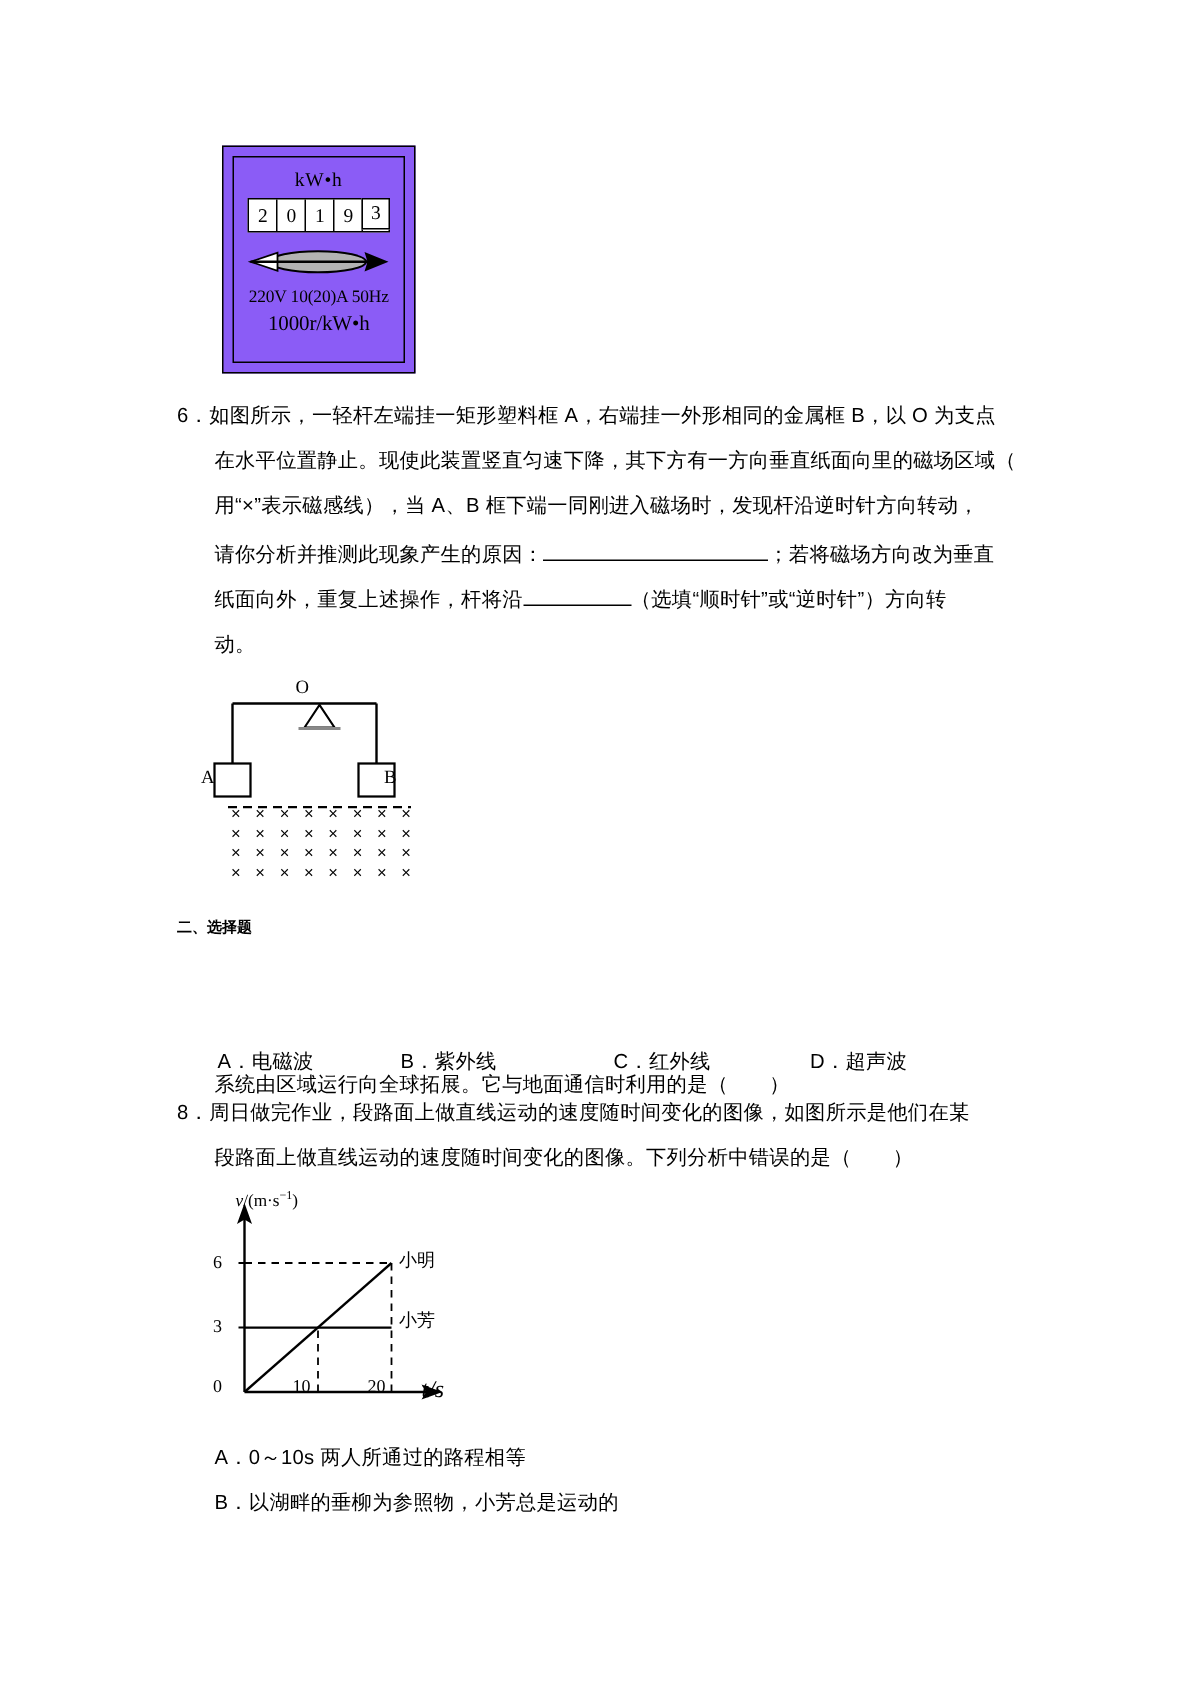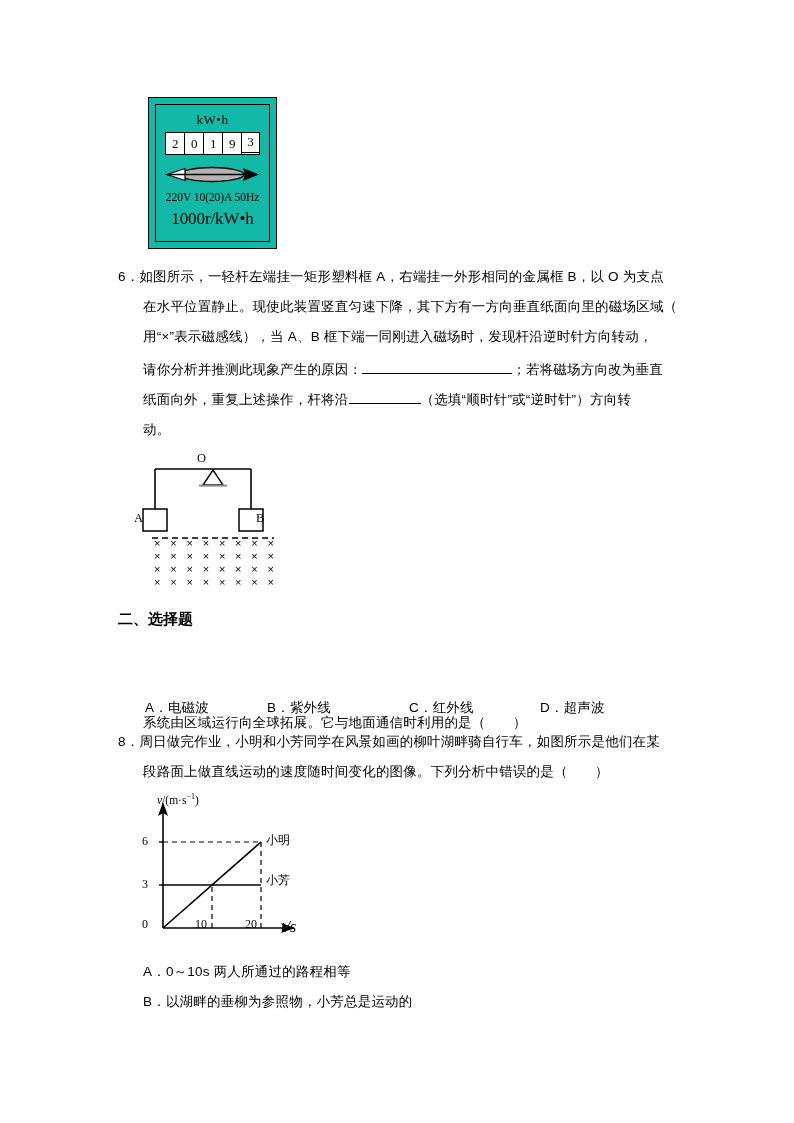--- a/index.html
+++ b/index.html
@@ -25,40 +25,40 @@
   
   .qline {
     position: absolute;
     font-size: 13.5px;
     line-height: 30px;
     white-space: nowrap;
     letter-spacing: 0.2px;
   }
   .section-head {
     position: absolute;
-    font-size: 15px;
+    font-size: 10px;
     font-weight: bold;
     line-height: 26px;
     white-space: nowrap;
   }
   .blank-line {
     display: inline-block;
     border-bottom: 1px solid #000;
     vertical-align: baseline;
   }
 
   
   #meter-figure {
     position: absolute;
     left: 148px;
     top: 97px;
     width: 129px;
     height: 152px;
     border: 1.6px solid #000;
-    background: #14b8a6;
+    background: #8b5cf6;
     box-sizing: border-box;
   }
   #meter-inner {
     position: absolute;
     left: 6px;
     top: 6px;
     right: 6px;
     bottom: 6px;
     border: 1.4px solid #000;
     box-sizing: border-box;
@@ -101,21 +101,21 @@
     height: 17px;
     position: relative;
   }
   #meter-spec1 {
     margin-top: 8px;
     font-size: 11.6px;
     letter-spacing: -0.1px;
   }
   #meter-spec2 {
     margin-top: 5px;
-    font-size: 17px;
+    font-size: 14px;
     letter-spacing: -0.1px;
   }
 
   
   #lever-figure {
     position: absolute;
     left: 133px;
     top: 453px;
     width: 160px;
     height: 145px;
@@ -299,21 +299,21 @@
     <span>B．</span><span>紫外线</span>
   </div>
   <div class="qline cn" style="left:409px; top:693px;">
     <span>C．</span><span>红外线</span>
   </div>
   <div class="qline cn" style="left:540px; top:693px;">
     <span>D．</span><span>超声波</span>
   </div>
 
   <div class="qline cn" style="left:118px; top:727px;">
-    <span>8．</span><span>周日做完作业，小明和小芳同学在风景如画的柳叶湖畔骑自行车，如图所示是他们在某</span>
+    <span>8．</span><span>周日做完作业，段路面上做直线运动的速度随时间变化的图像，如图所示是他们在某</span>
   </div>
   <div class="qline cn" style="left:143px; top:757px;">段路面上做直线运动的速度随时间变化的图像。下列分析中错误的是（　　）</div>
 
   <div id="vt-chart">
     <svg id="vt-svg" width="200" height="160" viewBox="0 0 200 160">
 
       <line x1="30" y1="138" x2="30" y2="22" stroke="#000" stroke-width="1.6"></line>
       <path d="M30,12 L25,26 L30,23 L35,26 Z" fill="#000"></path>
 
       <line x1="30" y1="138" x2="152" y2="138" stroke="#000" stroke-width="1.6"></line>

